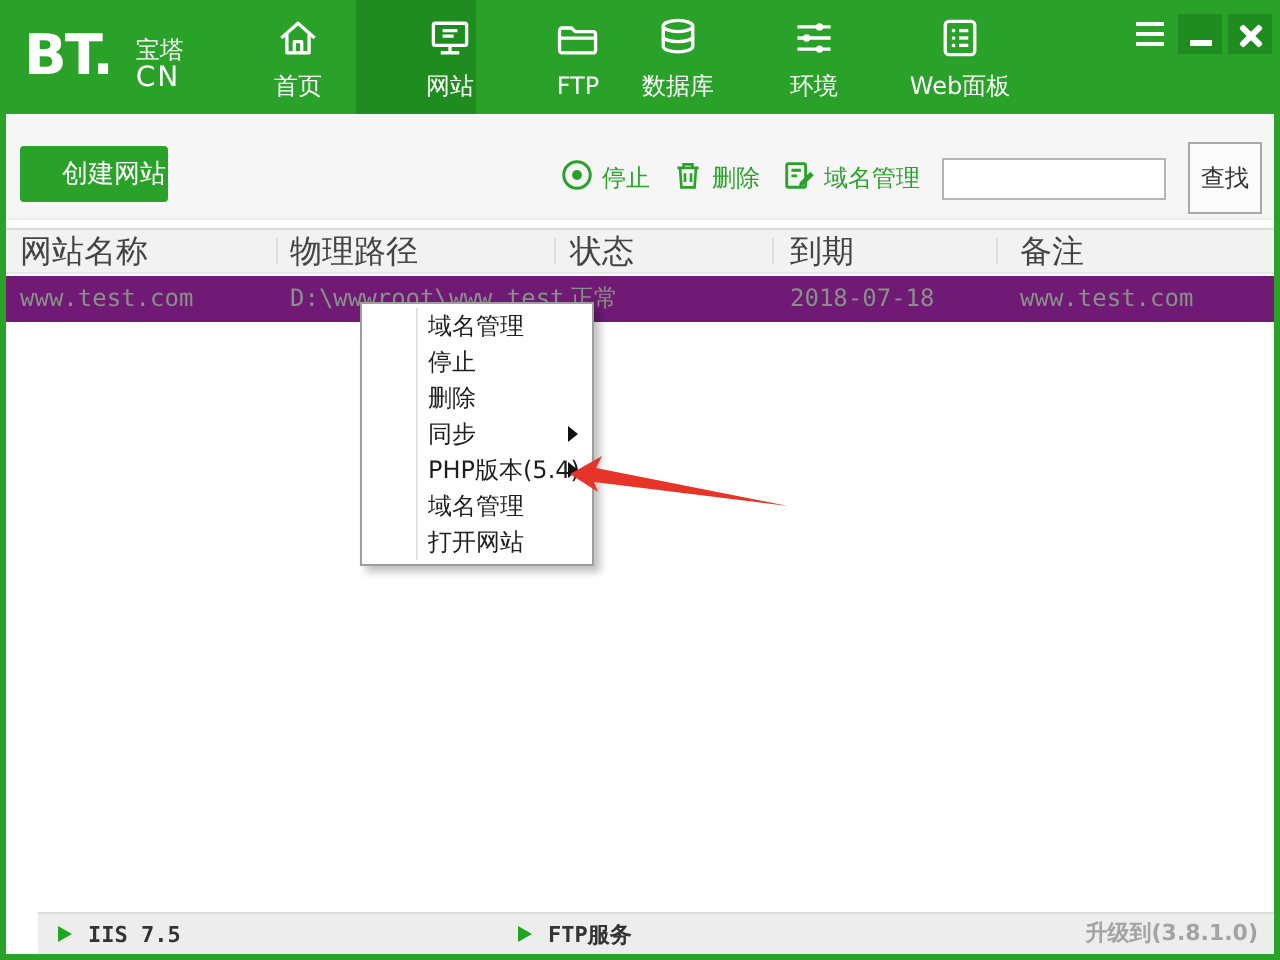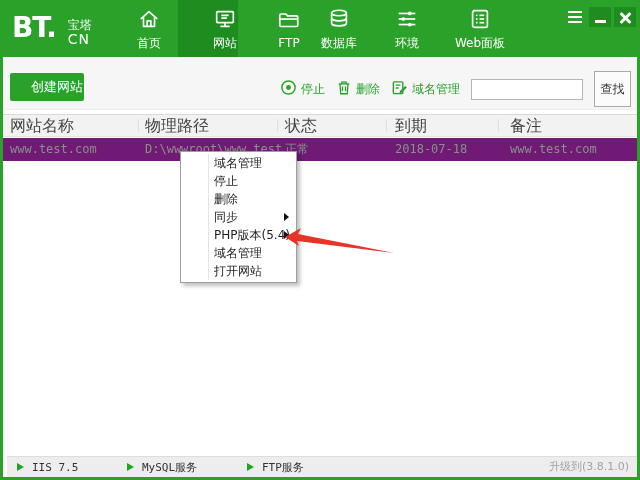--- a/index.html
+++ b/index.html
@@ -54,21 +54,21 @@
   .c1 { left:7px; } .c2 { left:142px; } .c3 { left:282px; } .c4 { left:392px; } .c5 { left:507px; }
   .sep { position:absolute; top:4px; bottom:4px; width:1px; background:#dedede; }
   .s1 { left:135px; } .s2 { left:274px; } .s3 { left:383px; } .s4 { left:495px; }
 
   .trow { position:absolute; left:0; right:0; top:81px; height:23px; background:#701a75; font-size:12px; color:#879287; font-family:"DejaVu Sans Mono", monospace; cursor:pointer; }
   .trow .col { line-height:23px; }
 
   .main-area { position:absolute; left:0; right:0; top:104px; bottom:21px; background:#fff; }
 
   
-  .statusbar { position:absolute; left:4px; right:0; bottom:0; height:21px; background:#ededed; border-top:1px solid #ddd; }
+  .statusbar { position:absolute; left:16px; right:0; bottom:0; height:21px; background:#ededed; border-top:1px solid #ddd;font-weight:bold; }
   .sb-item { position:absolute; top:0; height:20px; display:flex; align-items:center; gap:8px; font-size:11px; color:#333; font-family:"DejaVu Sans Mono", monospace; cursor:pointer; }
   .sb1 { left:10px; } .sb2 { left:120px; } .sb3 { left:240px; }
   .play { width:0; height:0; border-left:7px solid #1fa51f; border-top:4px solid transparent; border-bottom:4px solid transparent; }
   .upgrade { position:absolute; right:8px; top:0; line-height:20px; font-size:11px; color:#a3a3a3; cursor:pointer; }
 
   
   .menu { position:absolute; left:180px; top:151px; width:117px; padding:2px 0; background:#fff; border:1px solid #9e9e9e; box-shadow:3px 3px 4px rgba(0,0,0,.25); z-index:10; }
   .menu::before { content:""; position:absolute; left:27px; top:2px; bottom:2px; width:1px; background:#e4e4e4; }
   .menu-item { position:relative; height:18px; line-height:18px; padding-left:33px; font-size:12px; color:#1e1e1e; cursor:pointer; white-space:nowrap; }
   .sub-arrow { position:absolute; right:7px; top:5px; width:0; height:0; border-left:5px solid #111; border-top:4px solid transparent; border-bottom:4px solid transparent; }
@@ -236,24 +236,20 @@
       <span class="col c5">www.test.com</span>
     </div>
 
     <div class="main-area"></div>
 
     <div class="statusbar">
       <span class="sb-item sb1">
         <i class="play"></i>
         <span>IIS 7.5</span>
       </span>
-      <span class="sb-item sb2">
-        <i class="play"></i>
-        <span>MySQL服务</span>
-      </span>
       <span class="sb-item sb3">
         <i class="play"></i>
         <span>FTP服务</span>
       </span>
       <span class="upgrade">升级到(3.8.1.0)</span>
     </div>
   </div>
 
   <div class="menu">
     <div class="menu-item"><span>域名管理</span></div>

